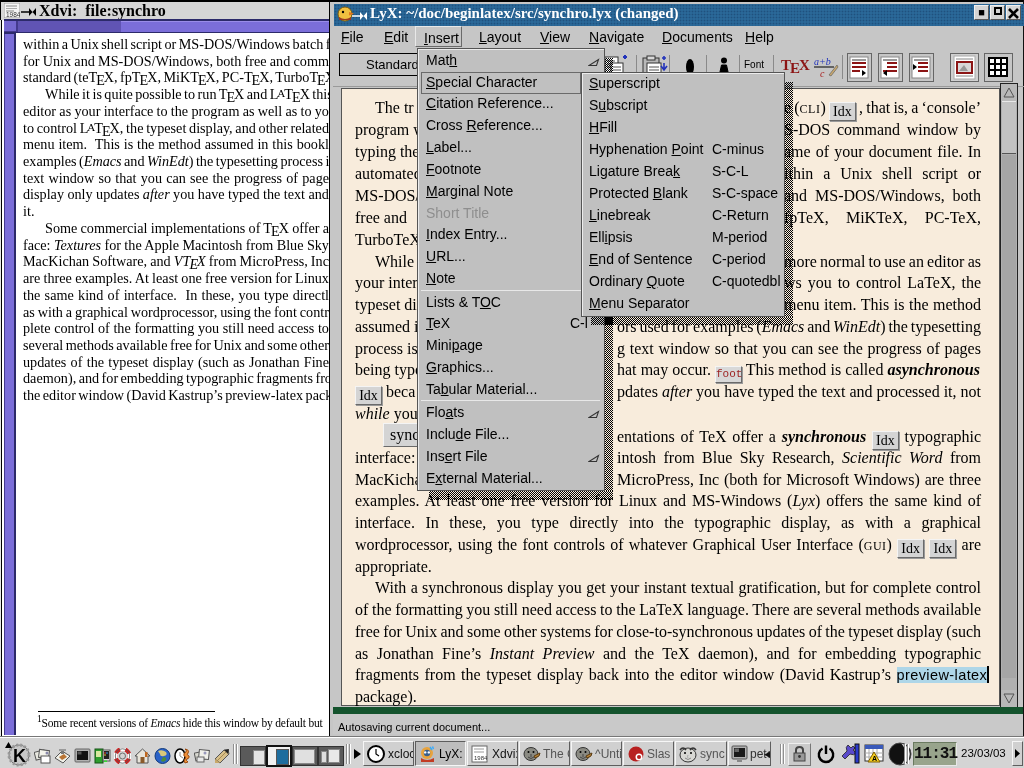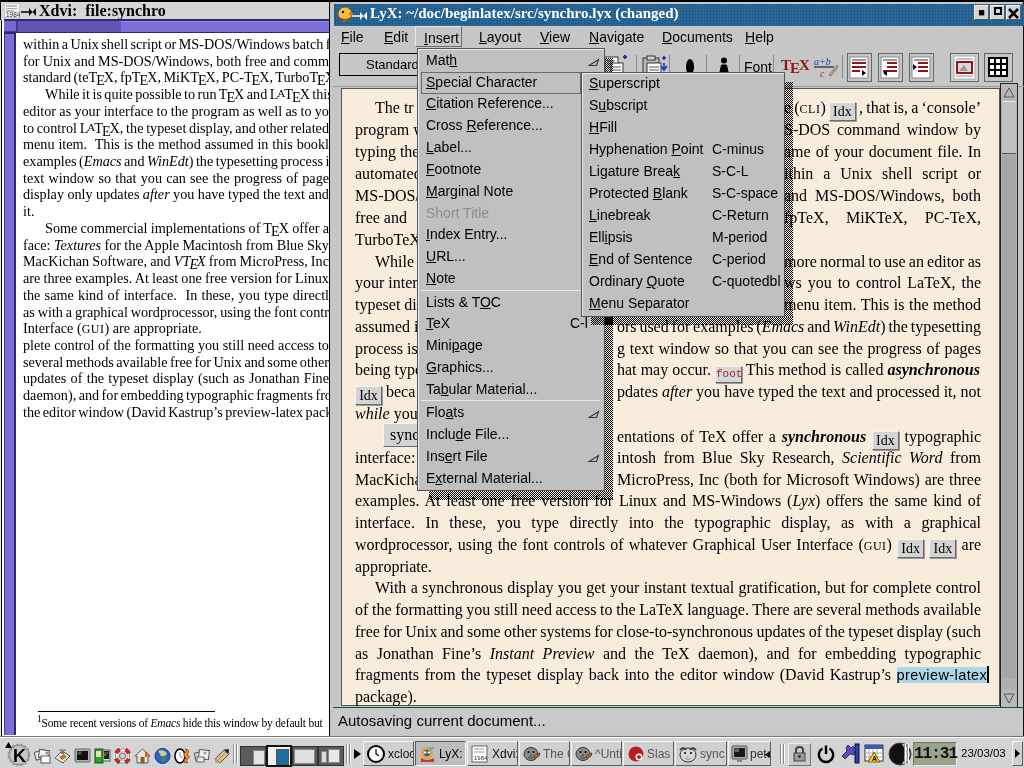--- a/index.html
+++ b/index.html
@@ -58,21 +58,21 @@
 #doc .j { white-space:nowrap; }
 .idx { display:inline-block; width:27px; height:19px; background:#d4d4d4; border:1px solid; border-color:#f4f4f4 #6a6a6a #6a6a6a #f4f4f4; box-shadow:1px 1px 0 #9a9a9a; font-size:14px; line-height:17px; text-align:center; vertical-align:-3px; font-family:"Liberation Serif",serif; }
 .foot { display:inline-block; width:27px; height:17px; background:#d8d8d8; border:1px solid; border-color:#f4f4f4 #6a6a6a #6a6a6a #f4f4f4; box-shadow:1px 1px 0 #9a9a9a; font-size:11px; line-height:15px; text-align:center; vertical-align:-2px; color:#9c1f1f; font-family:"Liberation Mono",monospace; }
 .sel { background:#aed6e8; font-family:"Liberation Sans",sans-serif; font-size:14.5px; letter-spacing:0.4px; }
 
 #vscroll { left:1000px; top:83px; width:18px; height:625px; background:#b0b0b0; border:1px solid #222; }
 .sarr { left:1001px; width:16px; height:17px; background:#b8b8b8; }
 #sthumb { left:1002px; top:101px; width:14px; height:53px; background:#c2c2c2; border-top:1px solid #e8e8e8; border-bottom:1px solid #555; }
 #strough { left:1002px; top:155px; width:14px; height:523px; background:#a6a6a6; }
 
-#status { left:333px; top:707px; width:690px; height:27px; background:#c9c9c9; border-top:1px solid #14532d; font-size:15px; line-height:26px; padding-left:5px; }
+#status { left:333px; top:707px; width:690px; height:27px; background:#c9c9c9; border-top:7px solid #14532d; font-size:11px; line-height:26px; padding-left:5px; }
 
 
 .menu { background:#c0c0c0; border:1px solid #555; box-shadow:inset 1px 1px 0 #ececec; font-size:14px; color:#000; }
 #menus span { white-space:nowrap; }
 .msep { position:absolute; left:4px; height:1px; background:#7a7a7a; border-bottom:1px solid #e8e8e8; }
 #mhl { left:421px; top:72px; width:160px; height:22px; border:1px solid #6a6a6a; }
 
 
 #taskbar { left:0; top:737px; width:1024px; height:31px; background:#d4d4d4; border-top:1px solid #fff; box-shadow:0 -1px 0 #777; }
 .ticon { position:absolute; top:10px; }
@@ -116,21 +116,20 @@
     <div style="word-spacing:-1.1px">examples (<i>Emacs</i> and <i>WinEdt</i>) the typesetting process i</div>
     <div style="word-spacing:0.66px">text window so that you can see the progress of page</div>
     <div style="word-spacing:-0.11px">display only updates <i>after</i> you have typed the text and</div>
     <div>it.</div>
     <div class="in" style="word-spacing:-0.31px">Some commercial implementations of T<span class="lowE">E</span>X offer a</div>
     <div style="word-spacing:-0.14px">face: <i>Textures</i> for the Apple Macintosh from Blue Sky</div>
     <div style="word-spacing:-0.42px">MacKichan Software, and <i>VT<span class="lowE">E</span>X</i> from MicroPress, Inc</div>
     <div style="word-spacing:-0.32px">are three examples. At least one free version for Linux</div>
     <div style="word-spacing:0.74px">the same kind of interface.&nbsp; In these, you type directl</div>
     <div style="word-spacing:-0.64px">as with a graphical wordprocessor, using the font contr</div>
-    <div>Interface (<span class="sc">GUI</span>) are appropriate.</div>
     <div style="word-spacing:0.07px">plete control of the formatting you still need access to</div>
     <div style="word-spacing:-1.05px">several methods available free for Unix and some other</div>
     <div style="word-spacing:0.72px">updates of the typeset display (such as Jonathan Fine</div>
     <div style="word-spacing:-1.1px">daemon), and for embedding typographic fragments fro</div>
     <div style="word-spacing:-1.1px">the editor window (David Kastrup’s preview-latex pack</div>
   </div>
   <div class="abs" id="xfrule"></div>
   <div class="abs" id="xfoot"><sup>1</sup>Some recent versions of <i>Emacs</i> hide this window by default but</div>
 </div>
 
@@ -189,21 +188,21 @@
   <div class="abs tsep" style="left:336px"></div>
   <svg class="abs" style="left:352px;top:8px" width="12" height="18">
       <ellipse cx="5" cy="9" rx="4" ry="8" fill="#000"></ellipse>
     </svg>
   <div class="abs tsep" style="left:373px"></div>
   <svg class="abs" style="left:385px;top:7px" width="14" height="18">
       <circle cx="6" cy="3.5" r="3" fill="#000"></circle>
       <path d="M1.5 17 L3.5 8 L8.5 8 L10.5 17 Z M5 8 L5 17 M7 8 L7 17" stroke="#000" fill="#000"></path>
     </svg>
   <div class="abs tsep" style="left:406px"></div>
-  <div class="abs" style="left:411px;top:9px;font-size:14px;">Font</div>
+  <div class="abs" style="left:411px;top:9px;font-size:10px;">Font</div>
   <div class="abs tsep" style="left:440px"></div>
   <div class="abs" style="left:448px;top:7px;font-family:'Liberation Serif',serif;font-weight:bold;font-size:15px;color:#8c1515;">T<span style="display:inline-block;transform:translateY(3px);margin:0 -1px;">E</span>X</div>
   <svg class="abs" style="left:480px;top:5px" width="26" height="26">
     <text x="1" y="10" font-size="10" fill="#2233bb" font-style="italic" font-family="Liberation Serif">a+b</text>
     <line x1="1" y1="12" x2="21" y2="12" stroke="#000"></line>
     <text x="7" y="22" font-size="10" fill="#aa2222" font-style="italic" font-family="Liberation Serif">c</text>
     <path d="M16 20 L24 10 L25 12 L18 21 Z" fill="#c8a870" stroke="#555" stroke-width="0.6"></path>
   </svg>
   <div class="abs tsep" style="left:509px"></div>
   <div class="abs" style="left:514px;top:3px;width:25px;height:29px;border:1px solid #666"><svg width="23" height="27">

